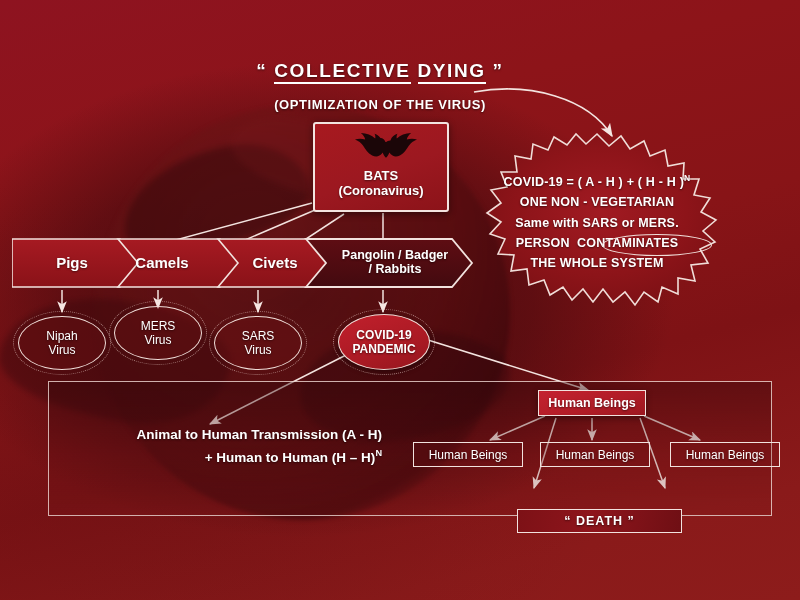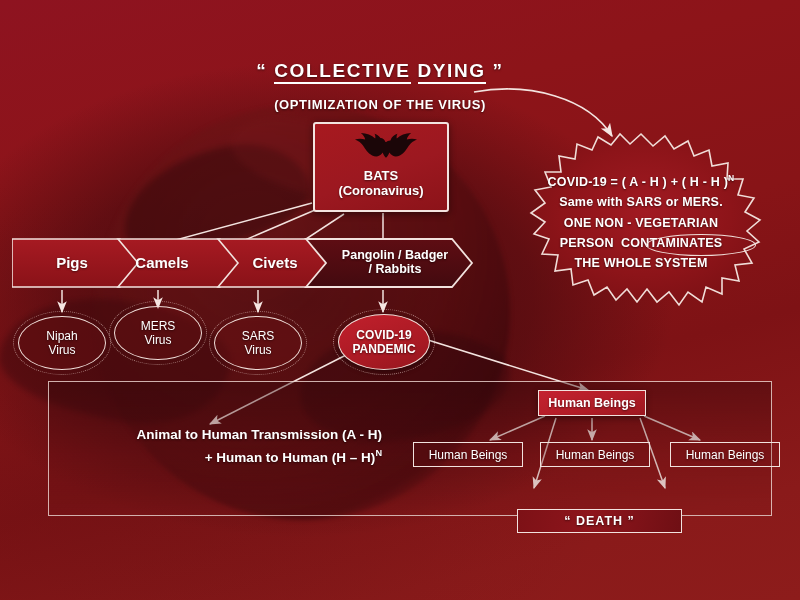--- a/index.html
+++ b/index.html
@@ -191,21 +191,21 @@
     border: 1.4px solid #f2e2de;
     background: linear-gradient(100deg, #7d1116 0%, #8e151c 45%, #6f0f14 100%);
     font-size: 12.5px;
     font-weight: bold;
     letter-spacing: 1px;
     text-shadow: 0 1px 2px rgba(0,0,0,0.55);
     margin-top: 20px;
   }
 
   
-  .burst-wrap { position: absolute; left: 507px; top: 132px; width: 268px; height: 176px; }
+  .burst-wrap { position: absolute; left: 463px; top: 132px; width: 268px; height: 176px; }
   .burst-text {
     position: absolute;
     left: 0; top: 40px;
     width: 268px;
     text-align: center;
     font-size: 12.5px;
     font-weight: bold;
     line-height: 1.62;
     text-shadow: 0 1px 2px rgba(0,0,0,0.55);
     letter-spacing: 0.2px;
@@ -358,22 +358,22 @@
         <radialGradient id="bg1" cx="50%" cy="45%" r="62%">
           <stop offset="0%" stop-color="#a11a22"></stop>
           <stop offset="60%" stop-color="#8d1419"></stop>
           <stop offset="100%" stop-color="#7a1014"></stop>
         </radialGradient>
       </defs>
       <polygon fill="url(#bg1)" stroke="#f0ddd8" stroke-width="1.6" points="134,2 146,14 158,4 167,17 181,9 187,24 202,18 205,34 221,31 220,47 236,47 231,63 247,66 238,80 253,88 240,99 252,110 237,117 245,131 228,133 232,149 215,146 215,162 199,155 195,170 181,160 172,173 162,160 150,170 140,157 130,170 120,157 109,168 100,155 87,163 81,148 66,153 64,137 48,139 51,123 35,122 42,107 27,102 38,90 24,81 38,71 28,58 44,55 38,40 54,40 52,24 68,27 70,12 85,18 91,5 104,13 113,2 123,12"></polygon>
     </svg>
     <div class="burst-text">
       <div class="line"><span>COVID-19 = ( A - H ) + ( H - H )</span><sup>N</sup></div>
+      <div class="line">ONE NON - VEGETARIAN</div>
       <div class="line">Same with SARS or MERS.</div>
-      <div class="line">ONE NON - VEGETARIAN</div>
       <div class="line"><span>PERSON</span>&nbsp; <span>CONTAMINATES</span></div>
       <div class="line">THE WHOLE SYSTEM</div>
     </div>
     <div class="ellipse-mark"></div>
   </div>
 
   <div class="panel"></div>
 
   <div class="transmission-text">
     <div>Animal to Human Transmission (A - H)</div>

